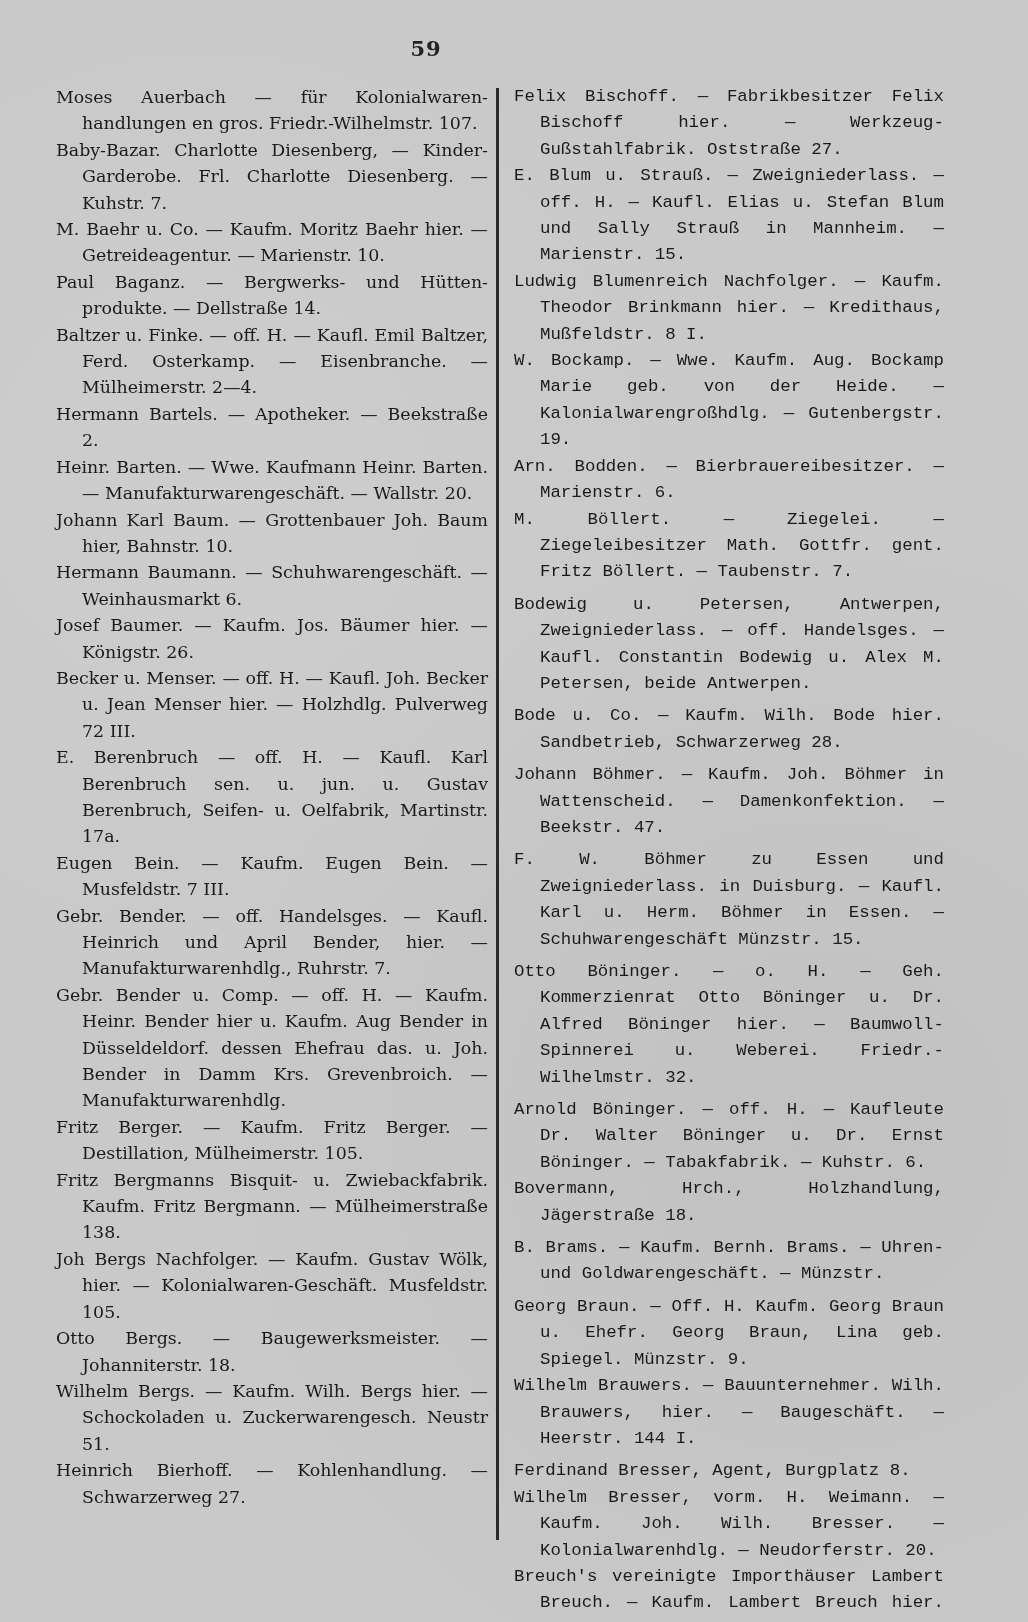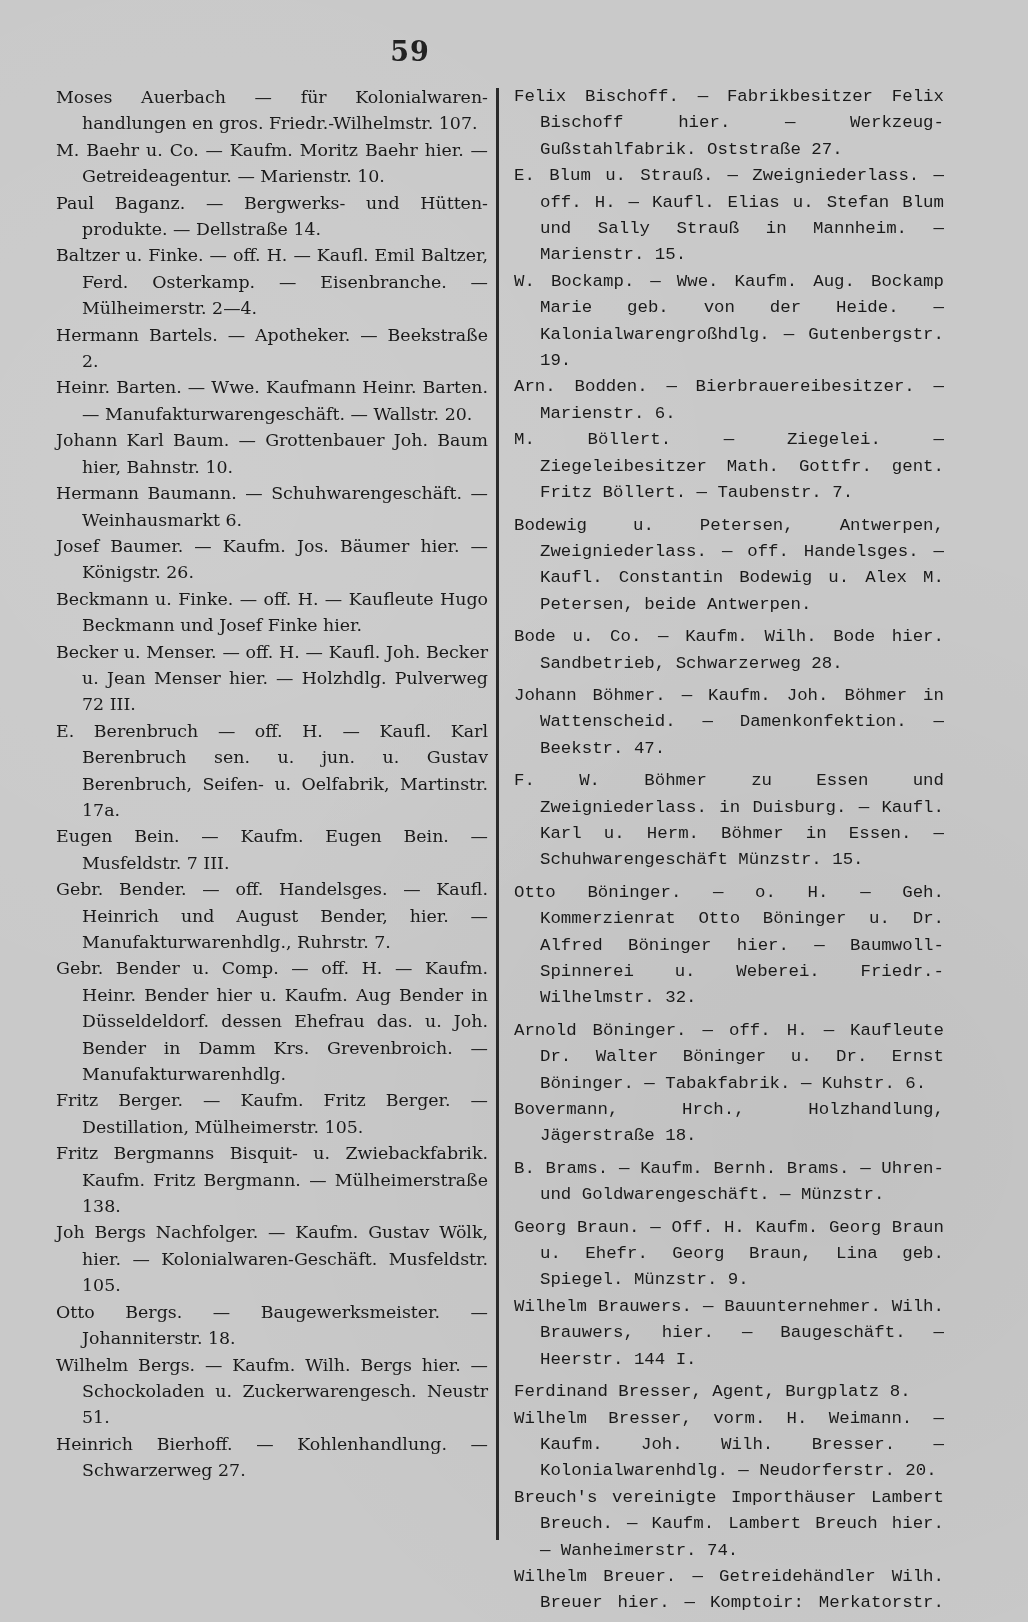--- a/index.html
+++ b/index.html
@@ -7,22 +7,22 @@
     width: 1028px; height: 1622px; overflow: hidden;
     background: #c9c9c9;
     background-image:
       radial-gradient(circle at 20% 30%, rgba(255,255,255,0.08) 0, transparent 40%),
       radial-gradient(circle at 80% 70%, rgba(0,0,0,0.04) 0, transparent 45%);
     font-family: "DejaVu Serif", serif;
     color: #1a1a1a;
     position: relative;
   }
   .page-number {
-    position: absolute; top: 36px; left: 0; width: 820px;
-    text-align: center; font-size: 27px; font-weight: bold; color: #222;
+    position: absolute; top: 36px; left: 16px; width: 820px;
+    text-align: center; font-size: 21px; font-weight: bold; color: #222;
     letter-spacing: 1px;
   }
   .column {
     position: absolute; top: 84px; width: 432px;
     font-size: 17.4px; line-height: 26.4px;
     text-align: justify;
   }
   .col-left { left: 56px; }
   .col-right { left: 514px; width: 430px; font-family: Liberation Mono, monospace; }
   .entry {
@@ -35,47 +35,48 @@
     background: #2a2a2a;
   }
 </style>
 </head>
 <body>
 
 <div class="page-number">59</div>
 
 <div class="column col-left">
   <p class="entry">Moses Auerbach — für Kolonialwaren-handlungen en gros. Friedr.-Wilhelmstr. 107.</p>
+  <p class="entry">Baby-Bazar. Charlotte Diesenberg, — Kinder-Garderobe. Frl. Charlotte Diesenberg. — Kuhstr. 7.</p>
   <p class="entry">M. Baehr u. Co. — Kaufm. Moritz Baehr hier. — Getreideagentur. — Marienstr. 10.</p>
   <p class="entry">Paul Baganz. — Bergwerks- und Hütten-produkte. — Dellstraße 14.</p>
   <p class="entry">Baltzer u. Finke. — off. H. — Kaufl. Emil Baltzer, Ferd. Osterkamp. — Eisenbranche. — Mülheimerstr. 2—4.</p>
   <p class="entry">Hermann Bartels. — Apotheker. — Beekstraße 2.</p>
   <p class="entry">Heinr. Barten. — Wwe. Kaufmann Heinr. Barten. — Manufakturwarengeschäft. — Wallstr. 20.</p>
   <p class="entry">Johann Karl Baum. — Grottenbauer Joh. Baum hier, Bahnstr. 10.</p>
   <p class="entry">Hermann Baumann. — Schuhwarengeschäft. — Weinhausmarkt 6.</p>
   <p class="entry">Josef Baumer. — Kaufm. Jos. Bäumer hier. — Königstr. 26.</p>
-  <p class="entry">Beckmann u. Finke. — off. H. — Kaufleute Hugo Beckmann und Josef Finke hier.</p>
   <p class="entry">Becker u. Menser. — off. H. — Kaufl. Joh. Becker u. Jean Menser hier. — Holzhdlg. Pulverweg 72 III.</p>
   <p class="entry">E. Berenbruch — off. H. — Kaufl. Karl Berenbruch sen. u. jun. u. Gustav Berenbruch, Seifen- u. Oelfabrik, Martinstr. 17a.</p>
   <p class="entry">Eugen Bein. — Kaufm. Eugen Bein. — Musfeldstr. 7 III.</p>
-  <p class="entry">Gebr. Bender. — off. Handelsges. — Kaufl. Heinrich und August Bender, hier. — Manufakturwarenhdlg., Ruhrstr. 7.</p>
+  <p class="entry">Gebr. Bender. — off. Handelsges. — Kaufl. Heinrich und April Bender, hier. — Manufakturwarenhdlg., Ruhrstr. 7.</p>
   <p class="entry">Gebr. Bender u. Comp. — off. H. — Kaufm. Heinr. Bender hier u. Kaufm. Aug Bender in Düsseldeldorf. dessen Ehefrau das. u. Joh. Bender in Damm Krs. Grevenbroich. — Manufakturwarenhdlg.</p>
   <p class="entry">Fritz Berger. — Kaufm. Fritz Berger. — Destillation, Mülheimerstr. 105.</p>
   <p class="entry">Fritz Bergmanns Bisquit- u. Zwiebackfabrik. Kaufm. Fritz Bergmann. — Mülheimerstraße 138.</p>
   <p class="entry">Joh Bergs Nachfolger. — Kaufm. Gustav Wölk, hier. — Kolonialwaren-Geschäft. Musfeldstr. 105.</p>
   <p class="entry">Otto Bergs. — Baugewerksmeister. — Johanniterstr. 18.</p>
   <p class="entry">Wilhelm Bergs. — Kaufm. Wilh. Bergs hier. — Schockoladen u. Zuckerwarengesch. Neustr 51.</p>
   <p class="entry">Heinrich Bierhoff. — Kohlenhandlung. — Schwarzerweg 27.</p>
 </div>
 
 <div class="divider"></div>
 
 <div class="column col-right">
   <p class="entry">Felix Bischoff. — Fabrikbesitzer Felix Bischoff hier. — Werkzeug-Gußstahlfabrik. Oststraße 27.</p>
   <p class="entry">E. Blum u. Strauß. — Zweigniederlass. — off. H. — Kaufl. Elias u. Stefan Blum und Sally Strauß in Mannheim. — Marienstr. 15.</p>
+  <p class="entry">Ludwig Blumenreich Nachfolger. — Kaufm. Theodor Brinkmann hier. — Kredithaus, Mußfeldstr. 8 I.</p>
   <p class="entry">W. Bockamp. — Wwe. Kaufm. Aug. Bockamp Marie geb. von der Heide. — Kalonialwarengroßhdlg. — Gutenbergstr. 19.</p>
   <p class="entry">Arn. Bodden. — Bierbrauereibesitzer. — Marienstr. 6.</p>
   <p class="entry">M. Böllert. — Ziegelei. — Ziegeleibesitzer Math. Gottfr. gent. Fritz Böllert. — Taubenstr. 7.</p>
   <p class="entry gap">Bodewig u. Petersen, Antwerpen, Zweigniederlass. — off. Handelsges. — Kaufl. Constantin Bodewig u. Alex M. Petersen, beide Antwerpen.</p>
   <p class="entry gap">Bode u. Co. — Kaufm. Wilh. Bode hier. Sandbetrieb, Schwarzerweg 28.</p>
   <p class="entry gap">Johann Böhmer. — Kaufm. Joh. Böhmer in Wattenscheid. — Damenkonfektion. — Beekstr. 47.</p>
   <p class="entry gap">F. W. Böhmer zu Essen und Zweigniederlass. in Duisburg. — Kaufl. Karl u. Herm. Böhmer in Essen. — Schuhwarengeschäft Münzstr. 15.</p>
   <p class="entry gap">Otto Böninger. — o. H. — Geh. Kommerzienrat Otto Böninger u. Dr. Alfred Böninger hier. — Baumwoll-Spinnerei u. Weberei. Friedr.-Wilhelmstr. 32.</p>
   <p class="entry gap">Arnold Böninger. — off. H. — Kaufleute Dr. Walter Böninger u. Dr. Ernst Böninger. — Tabakfabrik. — Kuhstr. 6.</p>
   <p class="entry">Bovermann, Hrch., Holzhandlung, Jägerstraße 18.</p>

